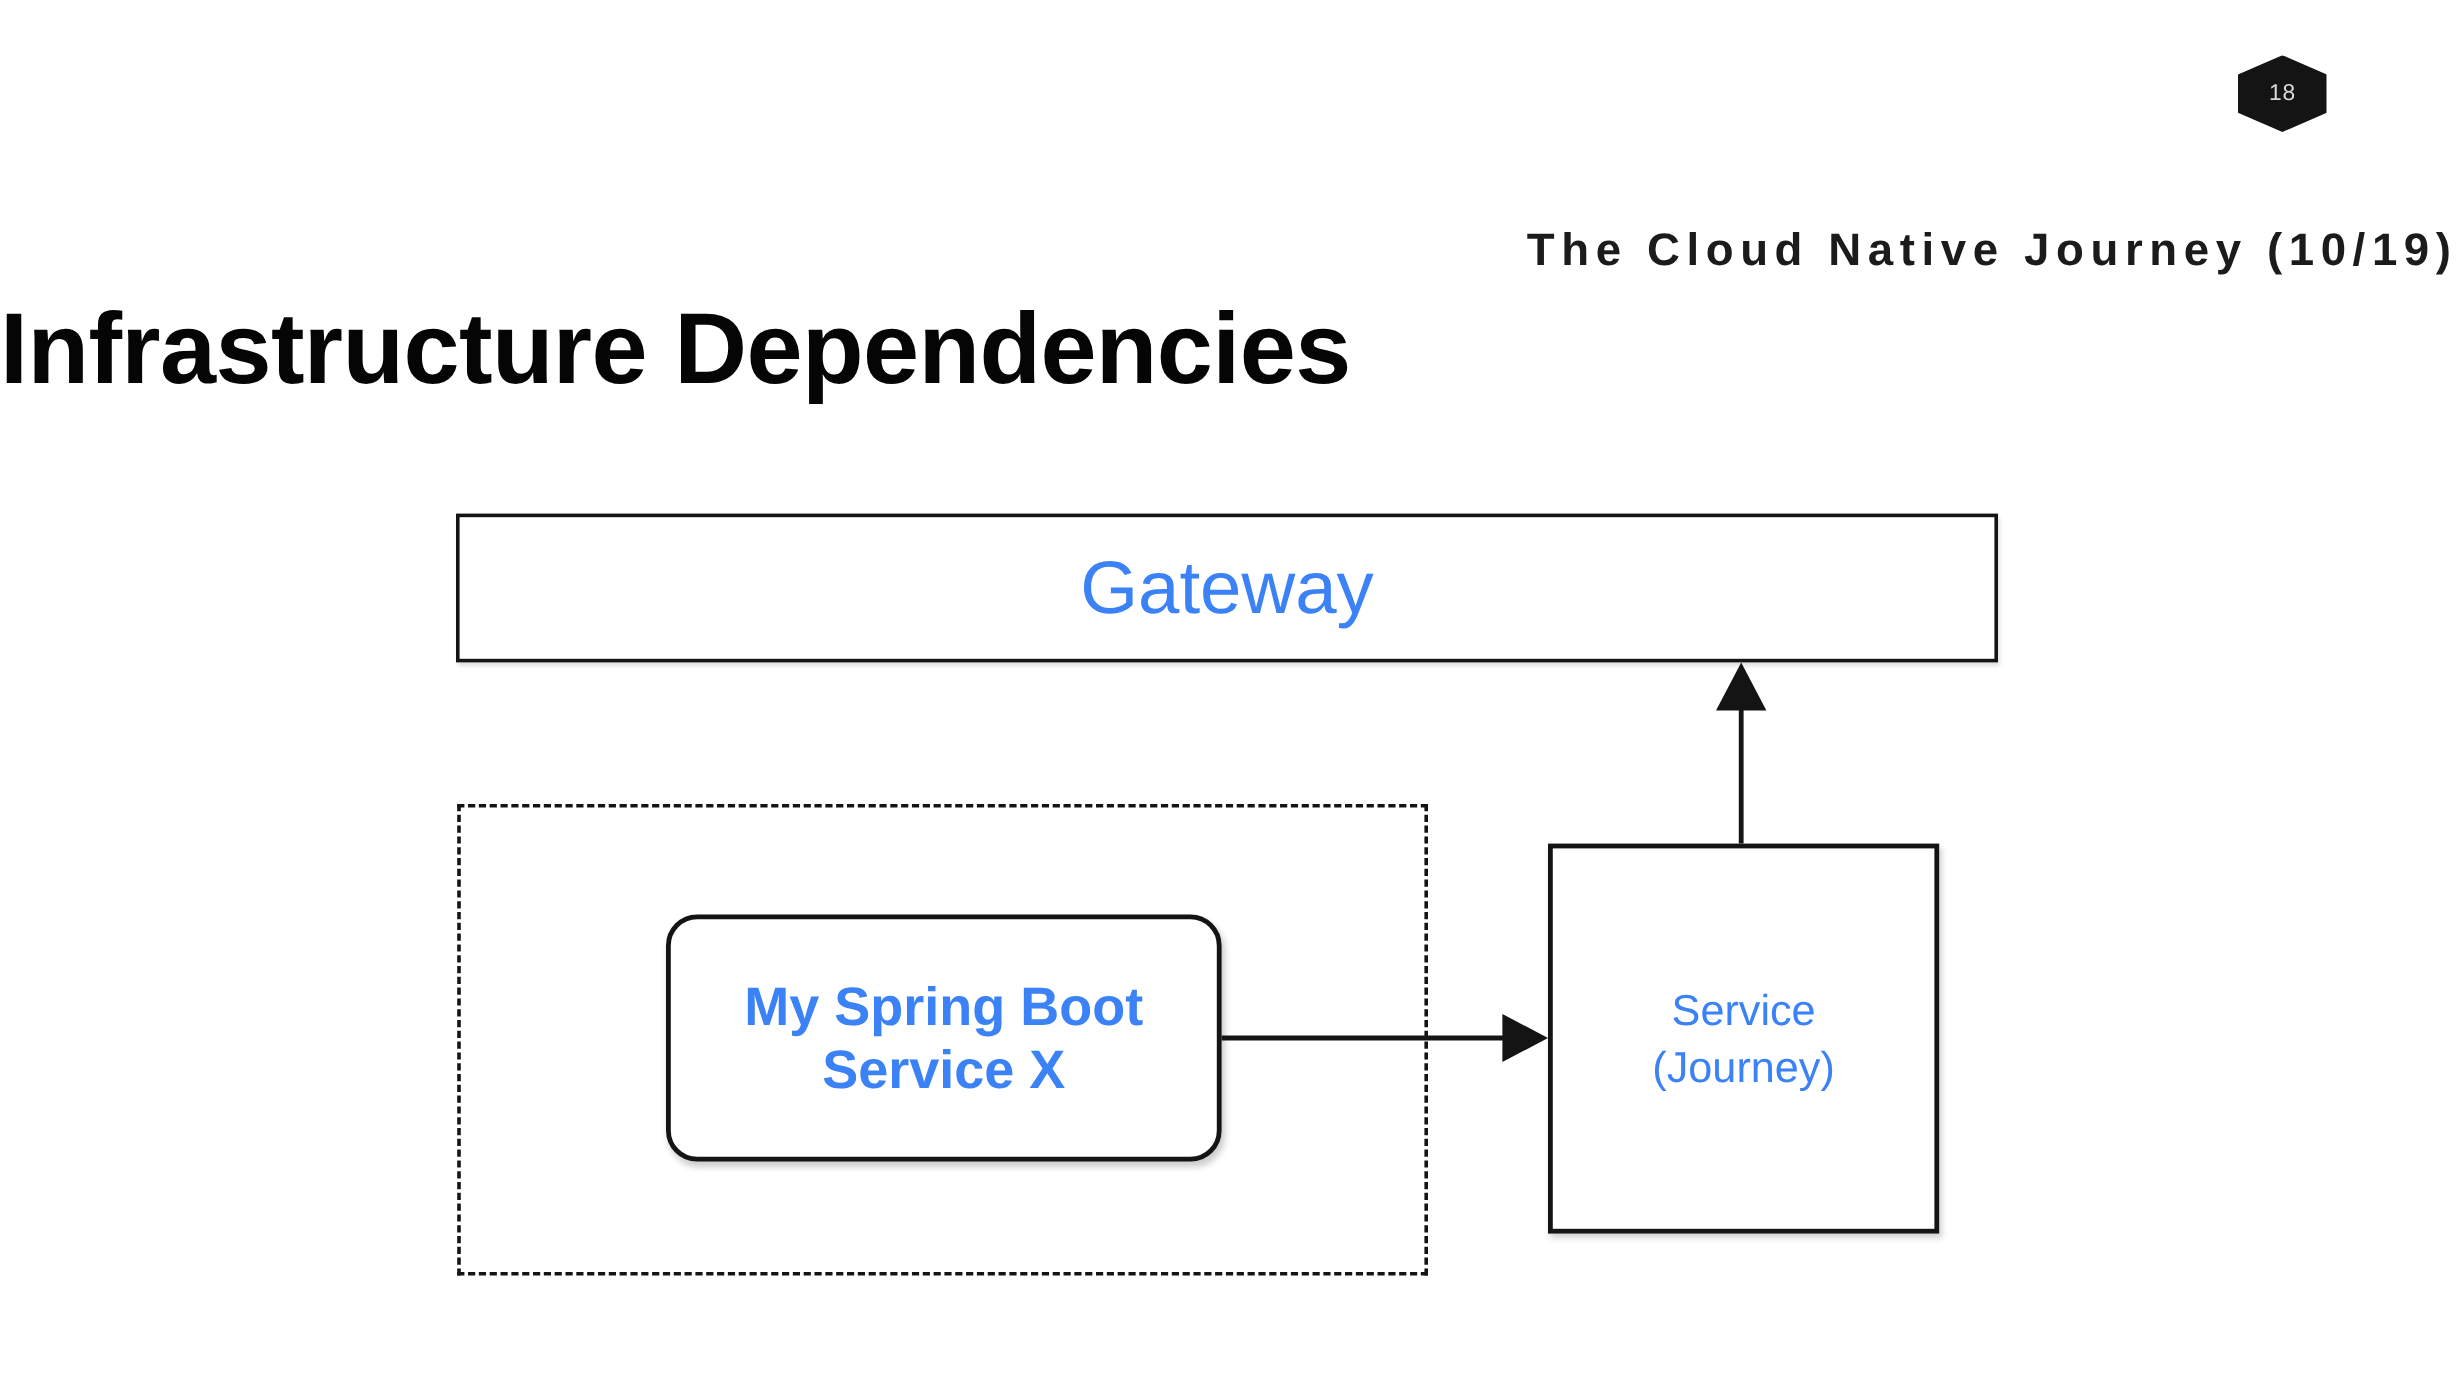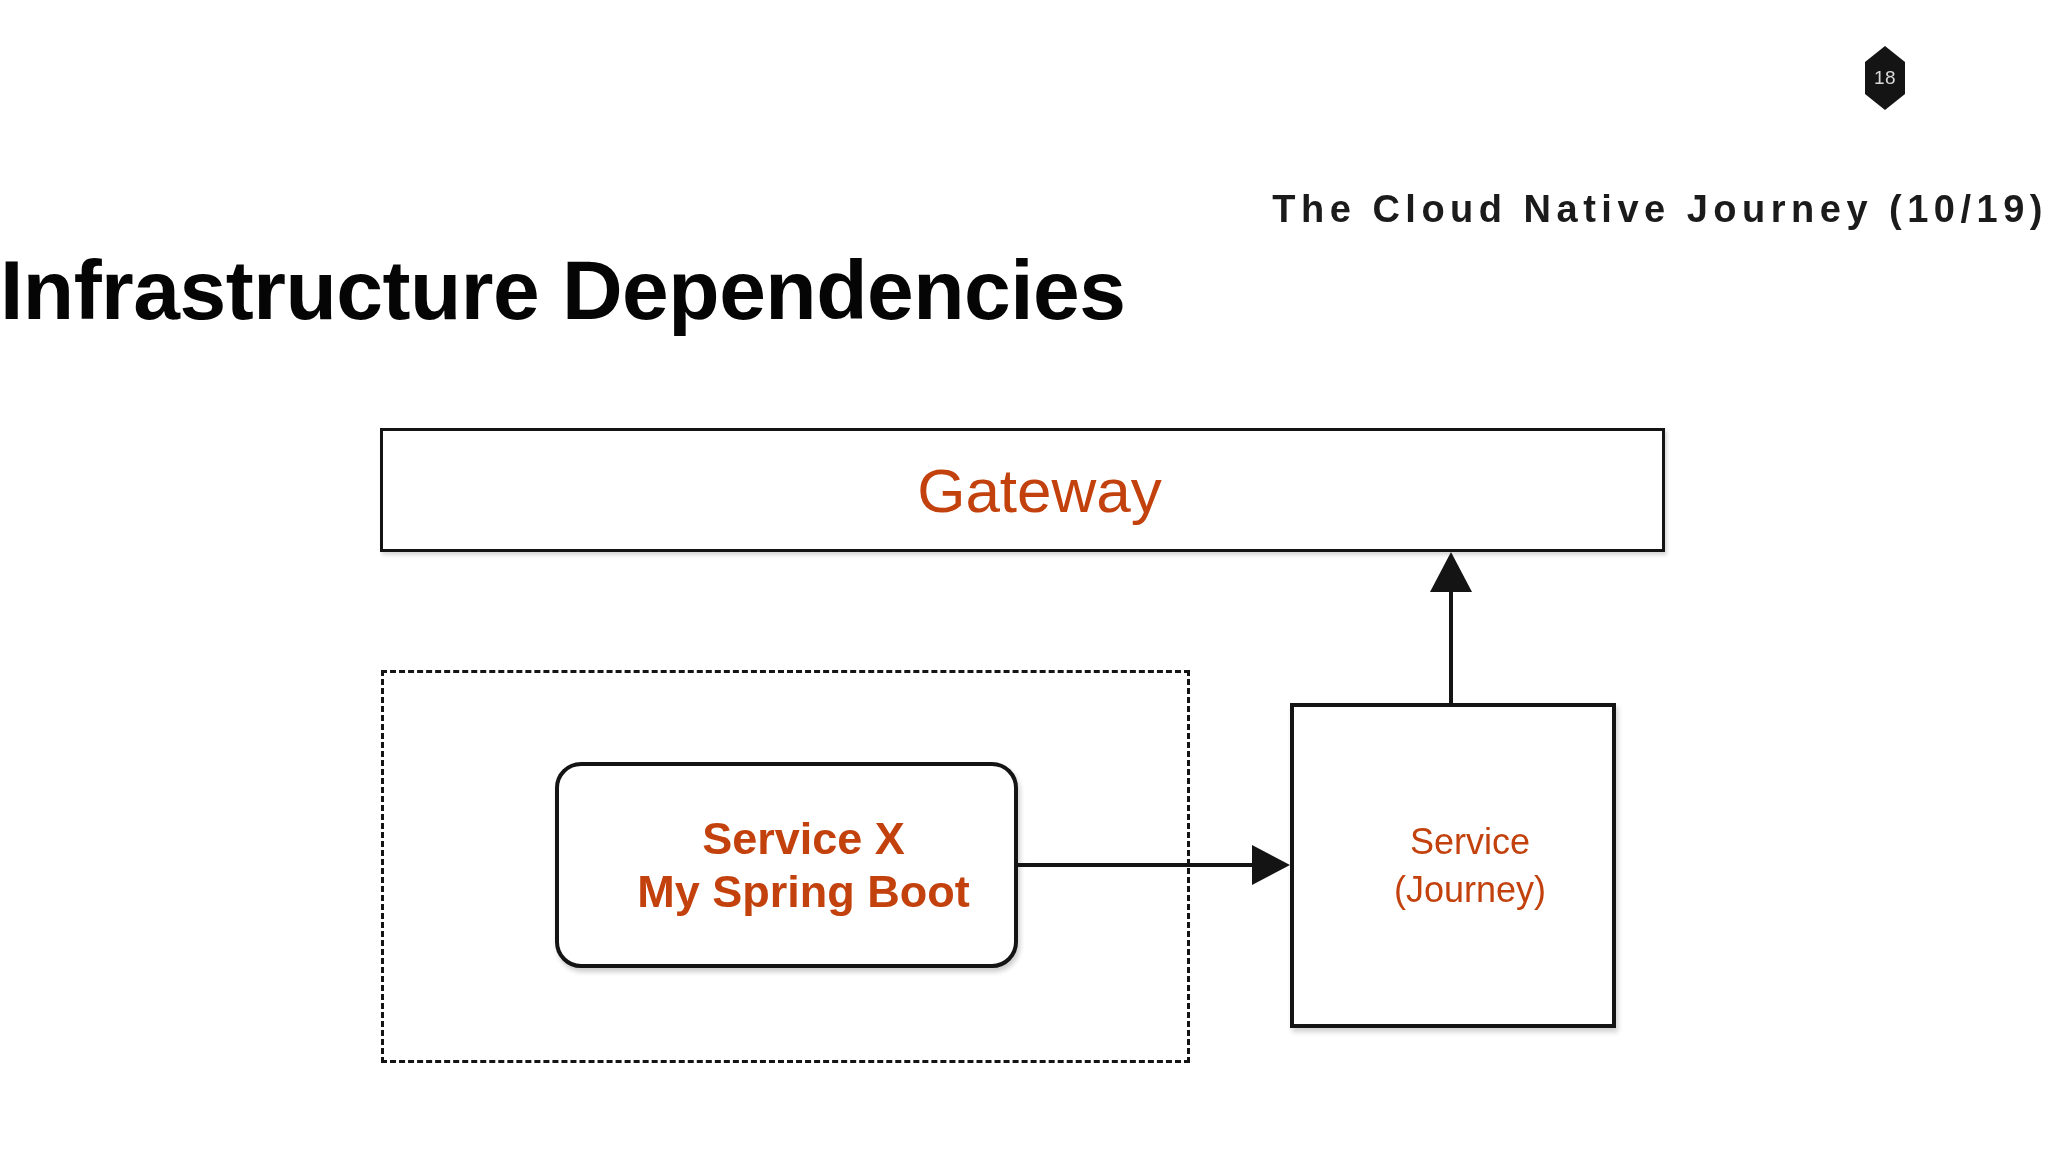--- a/index.html
+++ b/index.html
@@ -21,21 +21,21 @@
     position: absolute;
     inset: 0;
     background: #ffffff;
   }
 
   
   #page-badge {
     position: absolute;
     left: 1865px;
     top: 46px;
-    width: 40px;
+    width: 74px;
     height: 64px;
   }
   #page-badge .hex {
     position: absolute;
     inset: 0;
     background: #141414;
     clip-path: polygon(50% 0%, 100% 25%, 100% 75%, 50% 100%, 0% 75%, 0% 25%);
   }
   #page-badge .num {
     position: absolute;
@@ -87,23 +87,22 @@
     width: 2048px;
     height: 1152px;
   }
 
   .node-text {
     position: absolute;
     display: flex;
     align-items: center;
     justify-content: center;
     text-align: center;
-    color: #c2410c;
+    color: #3b82f6;
     pointer-events: none;
-    padding-left: 17px;
   }
 
   
   #gateway-box {
     position: absolute;
     left: 380px;
     top: 428px;
     width: 1285px;
     height: 124px;
     background: #ffffff;
@@ -207,22 +206,22 @@
 
   <div id="diagram">
 
     <div id="boundary-box"></div>
 
     <div id="gateway-box"></div>
     <div id="gateway-label" class="node-text">Gateway</div>
 
     <div id="service-box"></div>
     <div id="service-label" class="node-text">
+      <span>My Spring Boot</span>
       <span>Service X</span>
-      <span>My Spring Boot</span>
     </div>
 
     <div id="registry-box"></div>
     <div id="registry-label" class="node-text">
       <span>Service</span>
       <span>(Journey)</span>
     </div>
 
     <svg id="connectors" viewBox="0 0 2048 1152">
 

